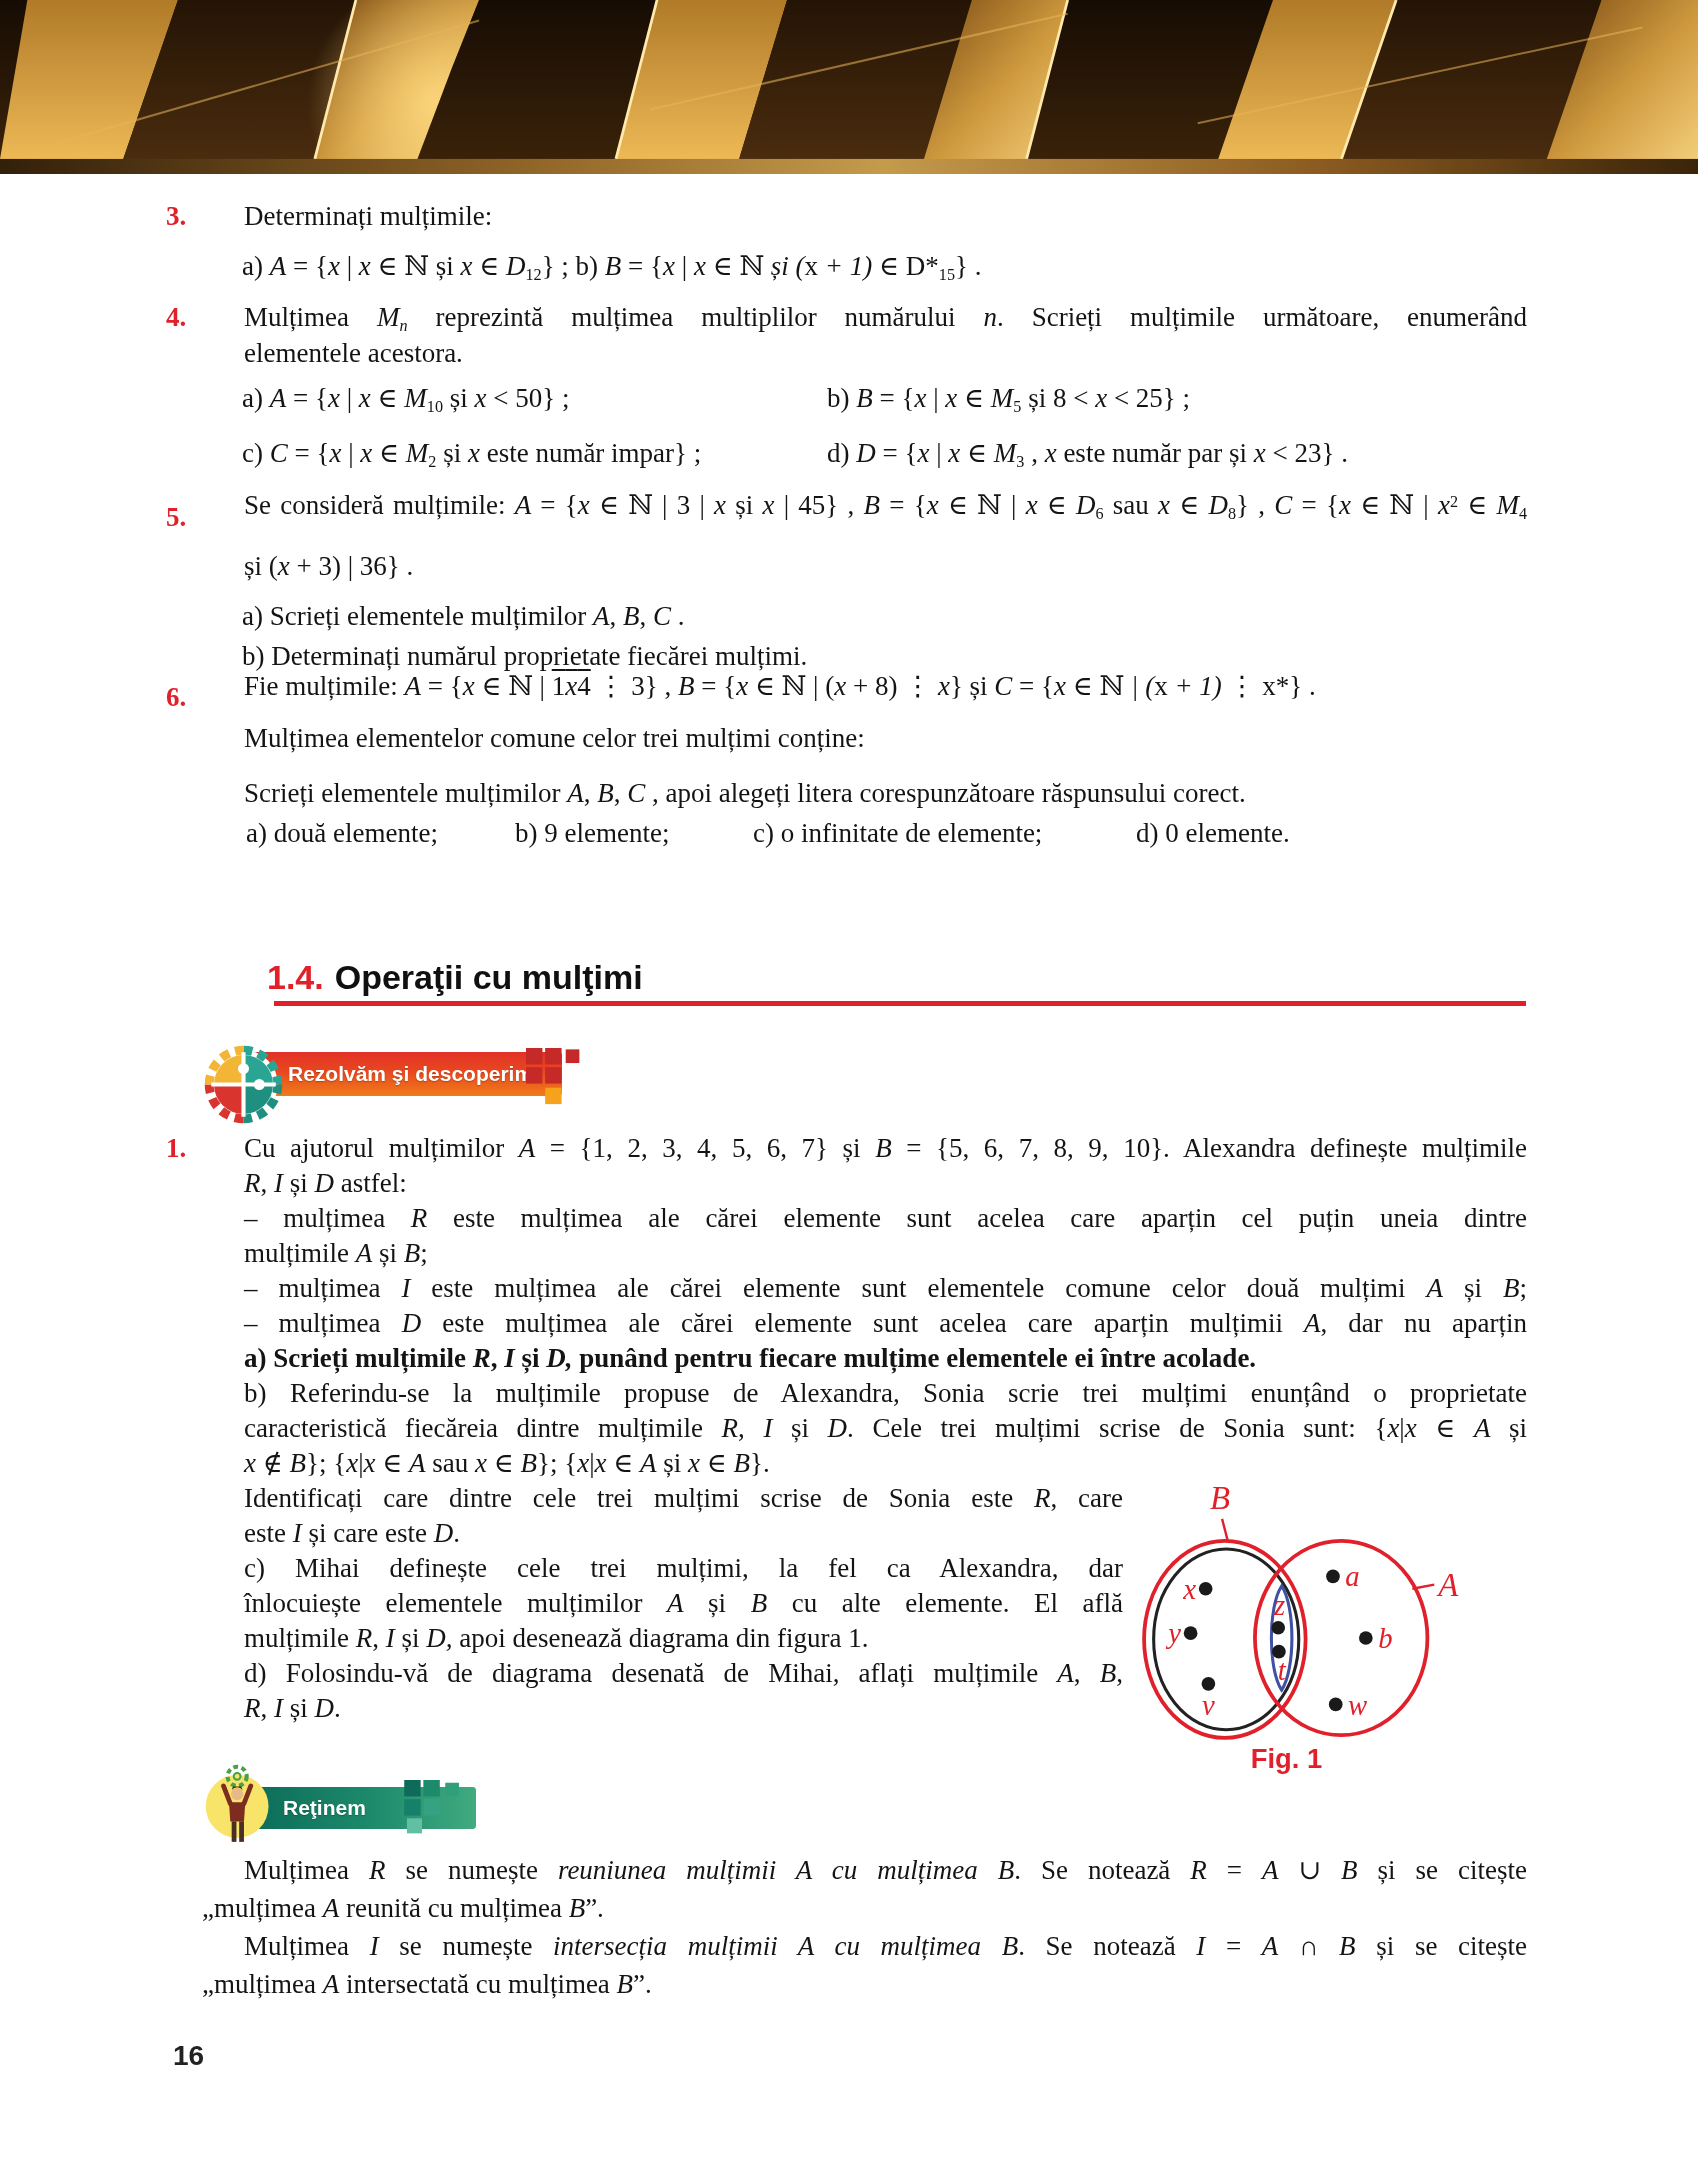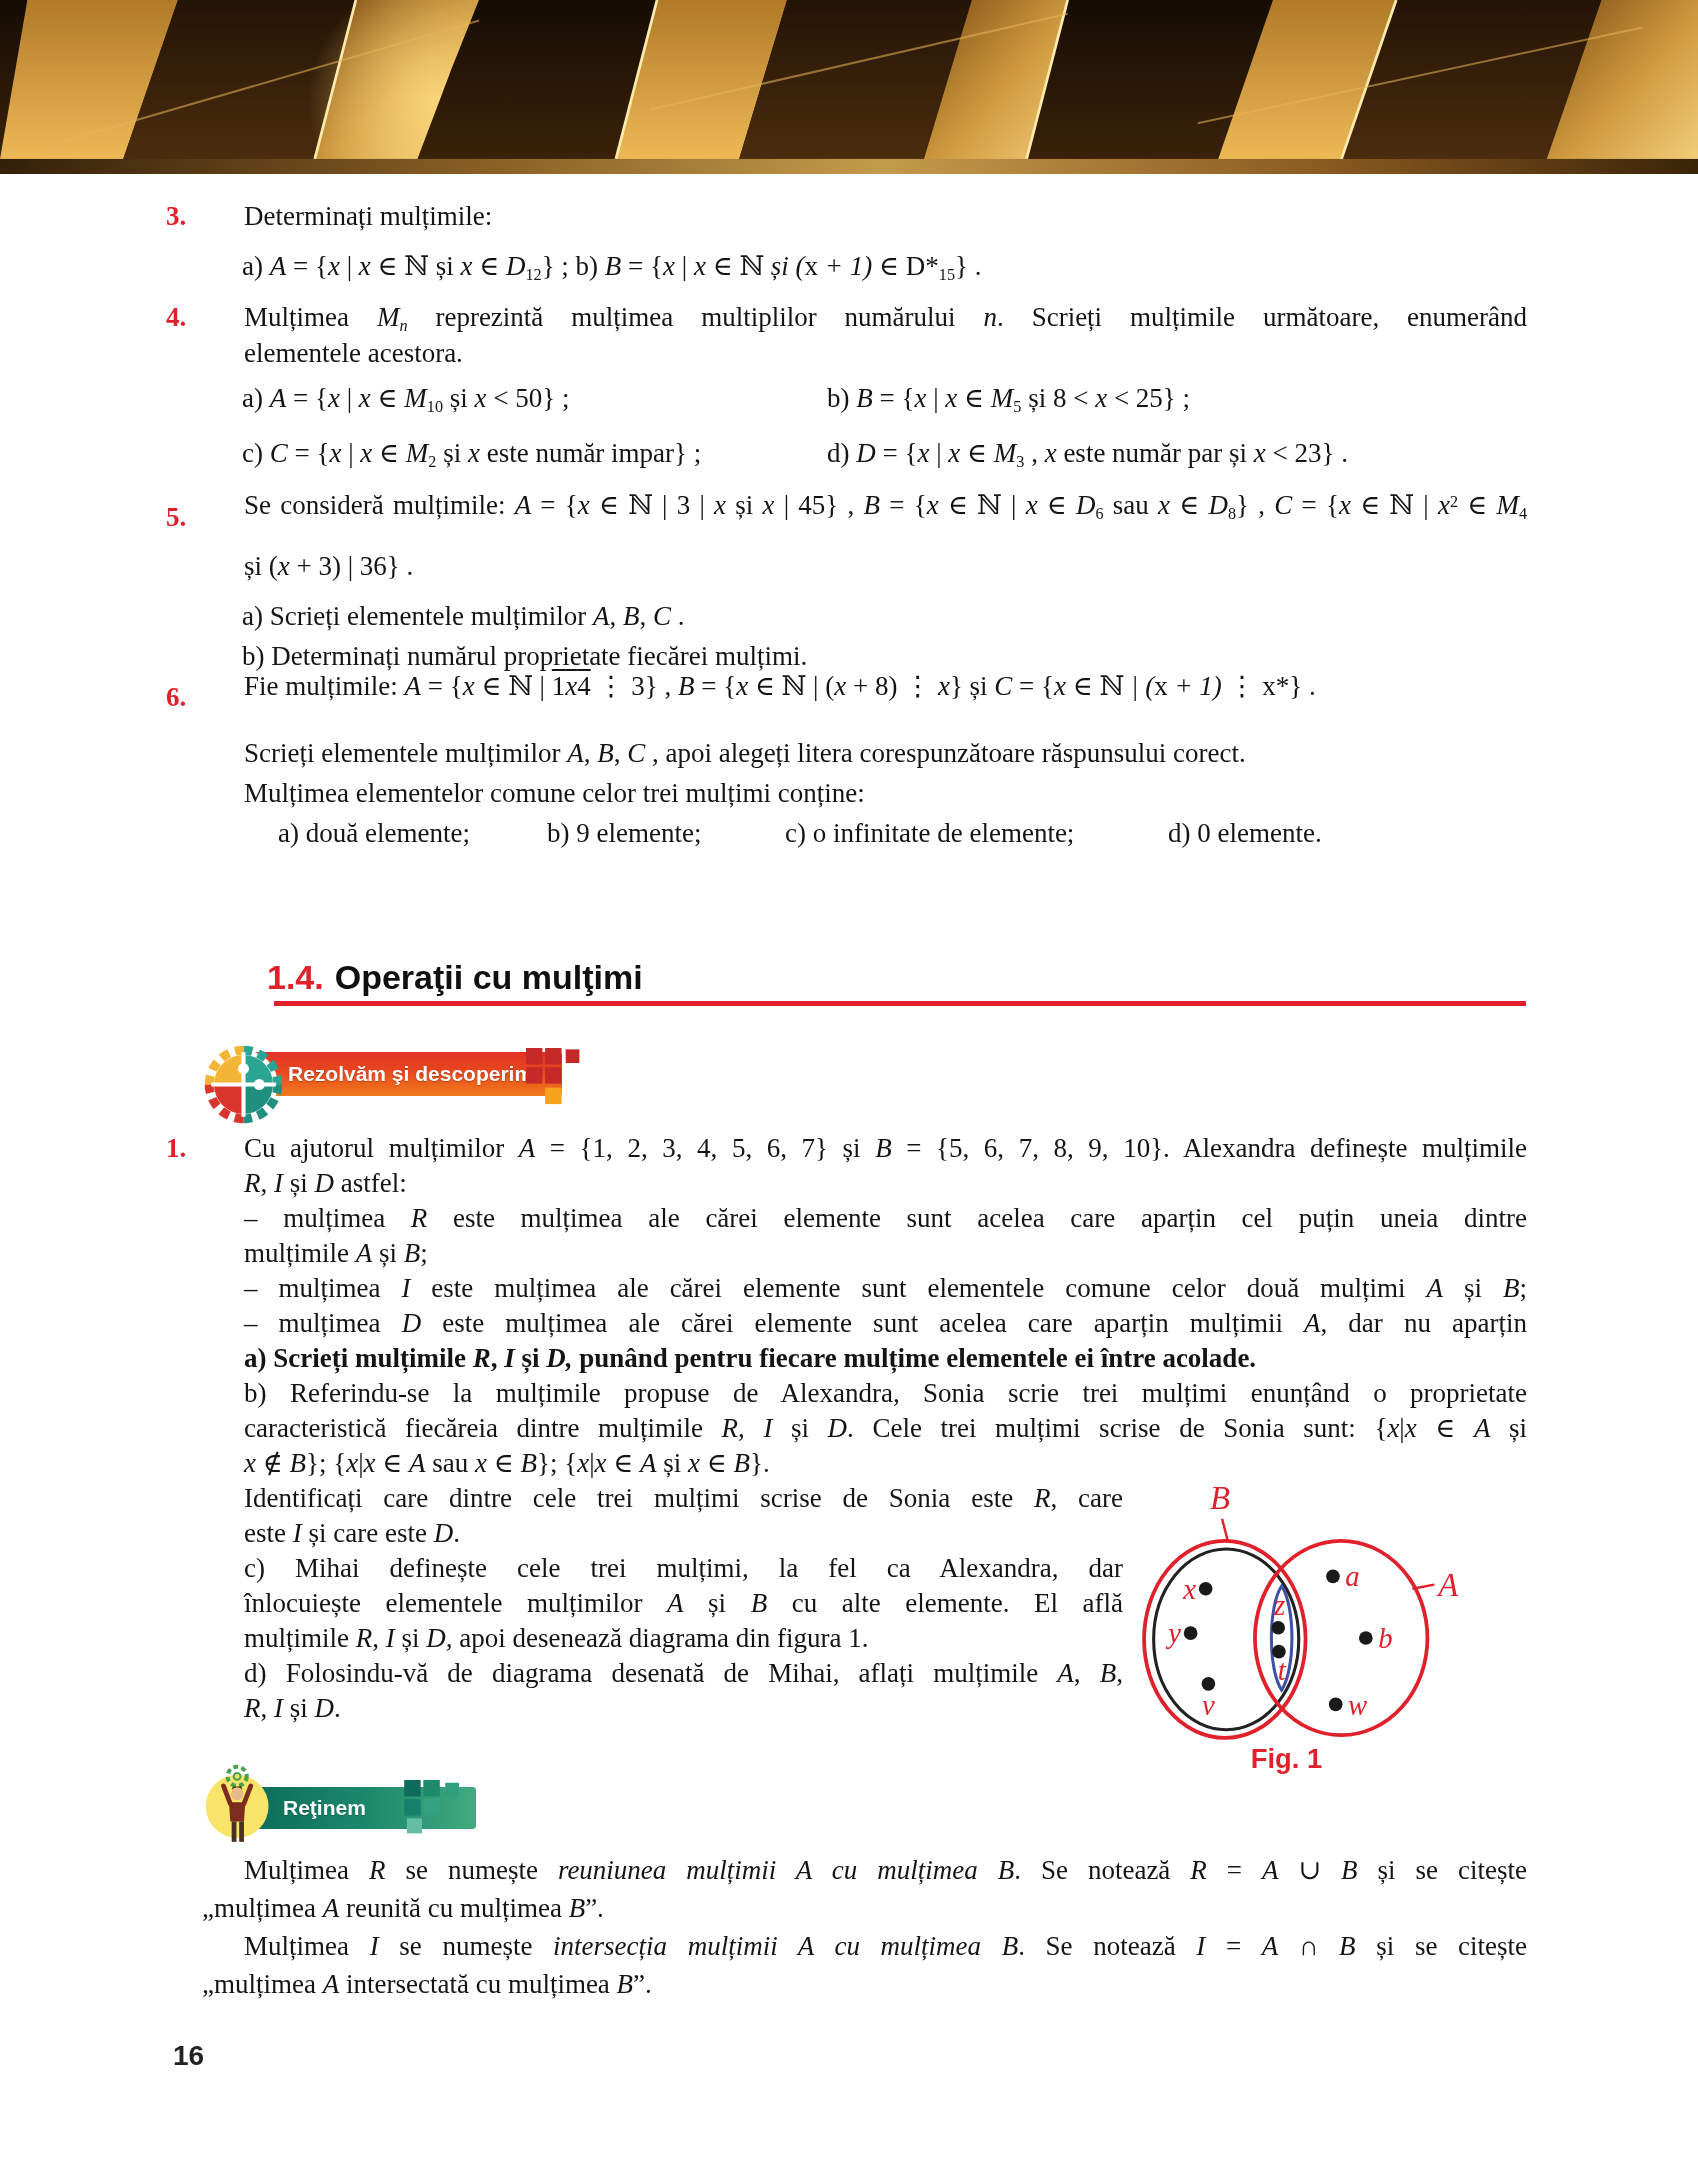--- a/index.html
+++ b/index.html
@@ -22,21 +22,21 @@
   .just { text-align:justify; text-align-last:justify; }
   .narrow { width:879px; }
   sub { font-size:0.60em; vertical-align:-0.28em; line-height:0; }
   sup { font-size:0.60em; vertical-align:0.42em; line-height:0; }
   .ovl { text-decoration:overline; }
   i { font-style:italic; }
 
   .grid4 { display:grid; grid-template-columns:585px auto; padding-left:40px; line-height:55px; }
 
   .opts { position:relative; height:40px; line-height:40px; }
-  .opts span { position:absolute; top:0; white-space:nowrap;margin-left:32px; }
+  .opts span { position:absolute; top:0; white-space:nowrap; }
 
   .sechead {
     position:absolute; left:267px; top:957px;
     font-family:"Liberation Sans","DejaVu Sans",sans-serif;
     font-weight:bold; font-size:34px; line-height:40px; color:#101010;
     white-space:nowrap;
   }
   .sechead .n { color:#e0202a; margin-right:11px; }
   .secrule { position:absolute; left:274px; right:172px; top:1001px; height:4.8px; background:#e0202a; }
 
@@ -157,22 +157,22 @@
     <div class="lh86 pl">și (<i>x</i> + 3) | 36} .</div>
     <div class="lh58 sub">a)  Scrieți elementele mulțimilor  <i>A</i>, <i>B</i>, <i>C</i> .</div>
     <div class="lh58 sub">b)  Determinați numărul proprietate fiecărei mulțimi.</div>
   </div>
 
   <div class="blk" style="top:655px;">
     <div class="exline mline">
       <span class="exnum" style="top:11px;">6.</span>
       <span class="pl" style="padding-left:42px;">Fie mulțimile:  <i>A</i> = {<i>x</i> ∈ ℕ | <span class="ovl">1<i>x</i>4</span> ⋮ 3} ,  <i>B</i> = {<i>x</i> ∈ ℕ | (<i>x</i> + 8) ⋮ <i>x</i>} și  <i>C</i> = {<i>x</i> ∈ ℕ<sup><i></i></sup><i> |  (</i>x<i> + 1) ⋮ </i>x*} .</span>
     </div>
+    <div class="lh58 pl">Mulțimea elementelor comune celor trei mulțimi conține:</div>
     <div class="lh58 pl" style="margin-top:15px;">Scrieți elementele mulțimilor  <i>A</i>, <i>B</i>, <i>C</i> , apoi alegeți litera corespunzătoare răspunsului corect.</div>
-    <div class="lh58 pl">Mulțimea elementelor comune celor trei mulțimi conține:</div>
     <div class="opts">
       <span style="left:44px;">a) două elemente;</span>
       <span style="left:313px;">b) 9  elemente;</span>
       <span style="left:551px;">c) o infinitate de elemente;</span>
       <span style="left:934px;">d) 0  elemente.</span>
     </div>
   </div>
 
   <div class="sechead">
     <span class="n">1.4.</span><span>Operaţii cu mulţimi</span>

